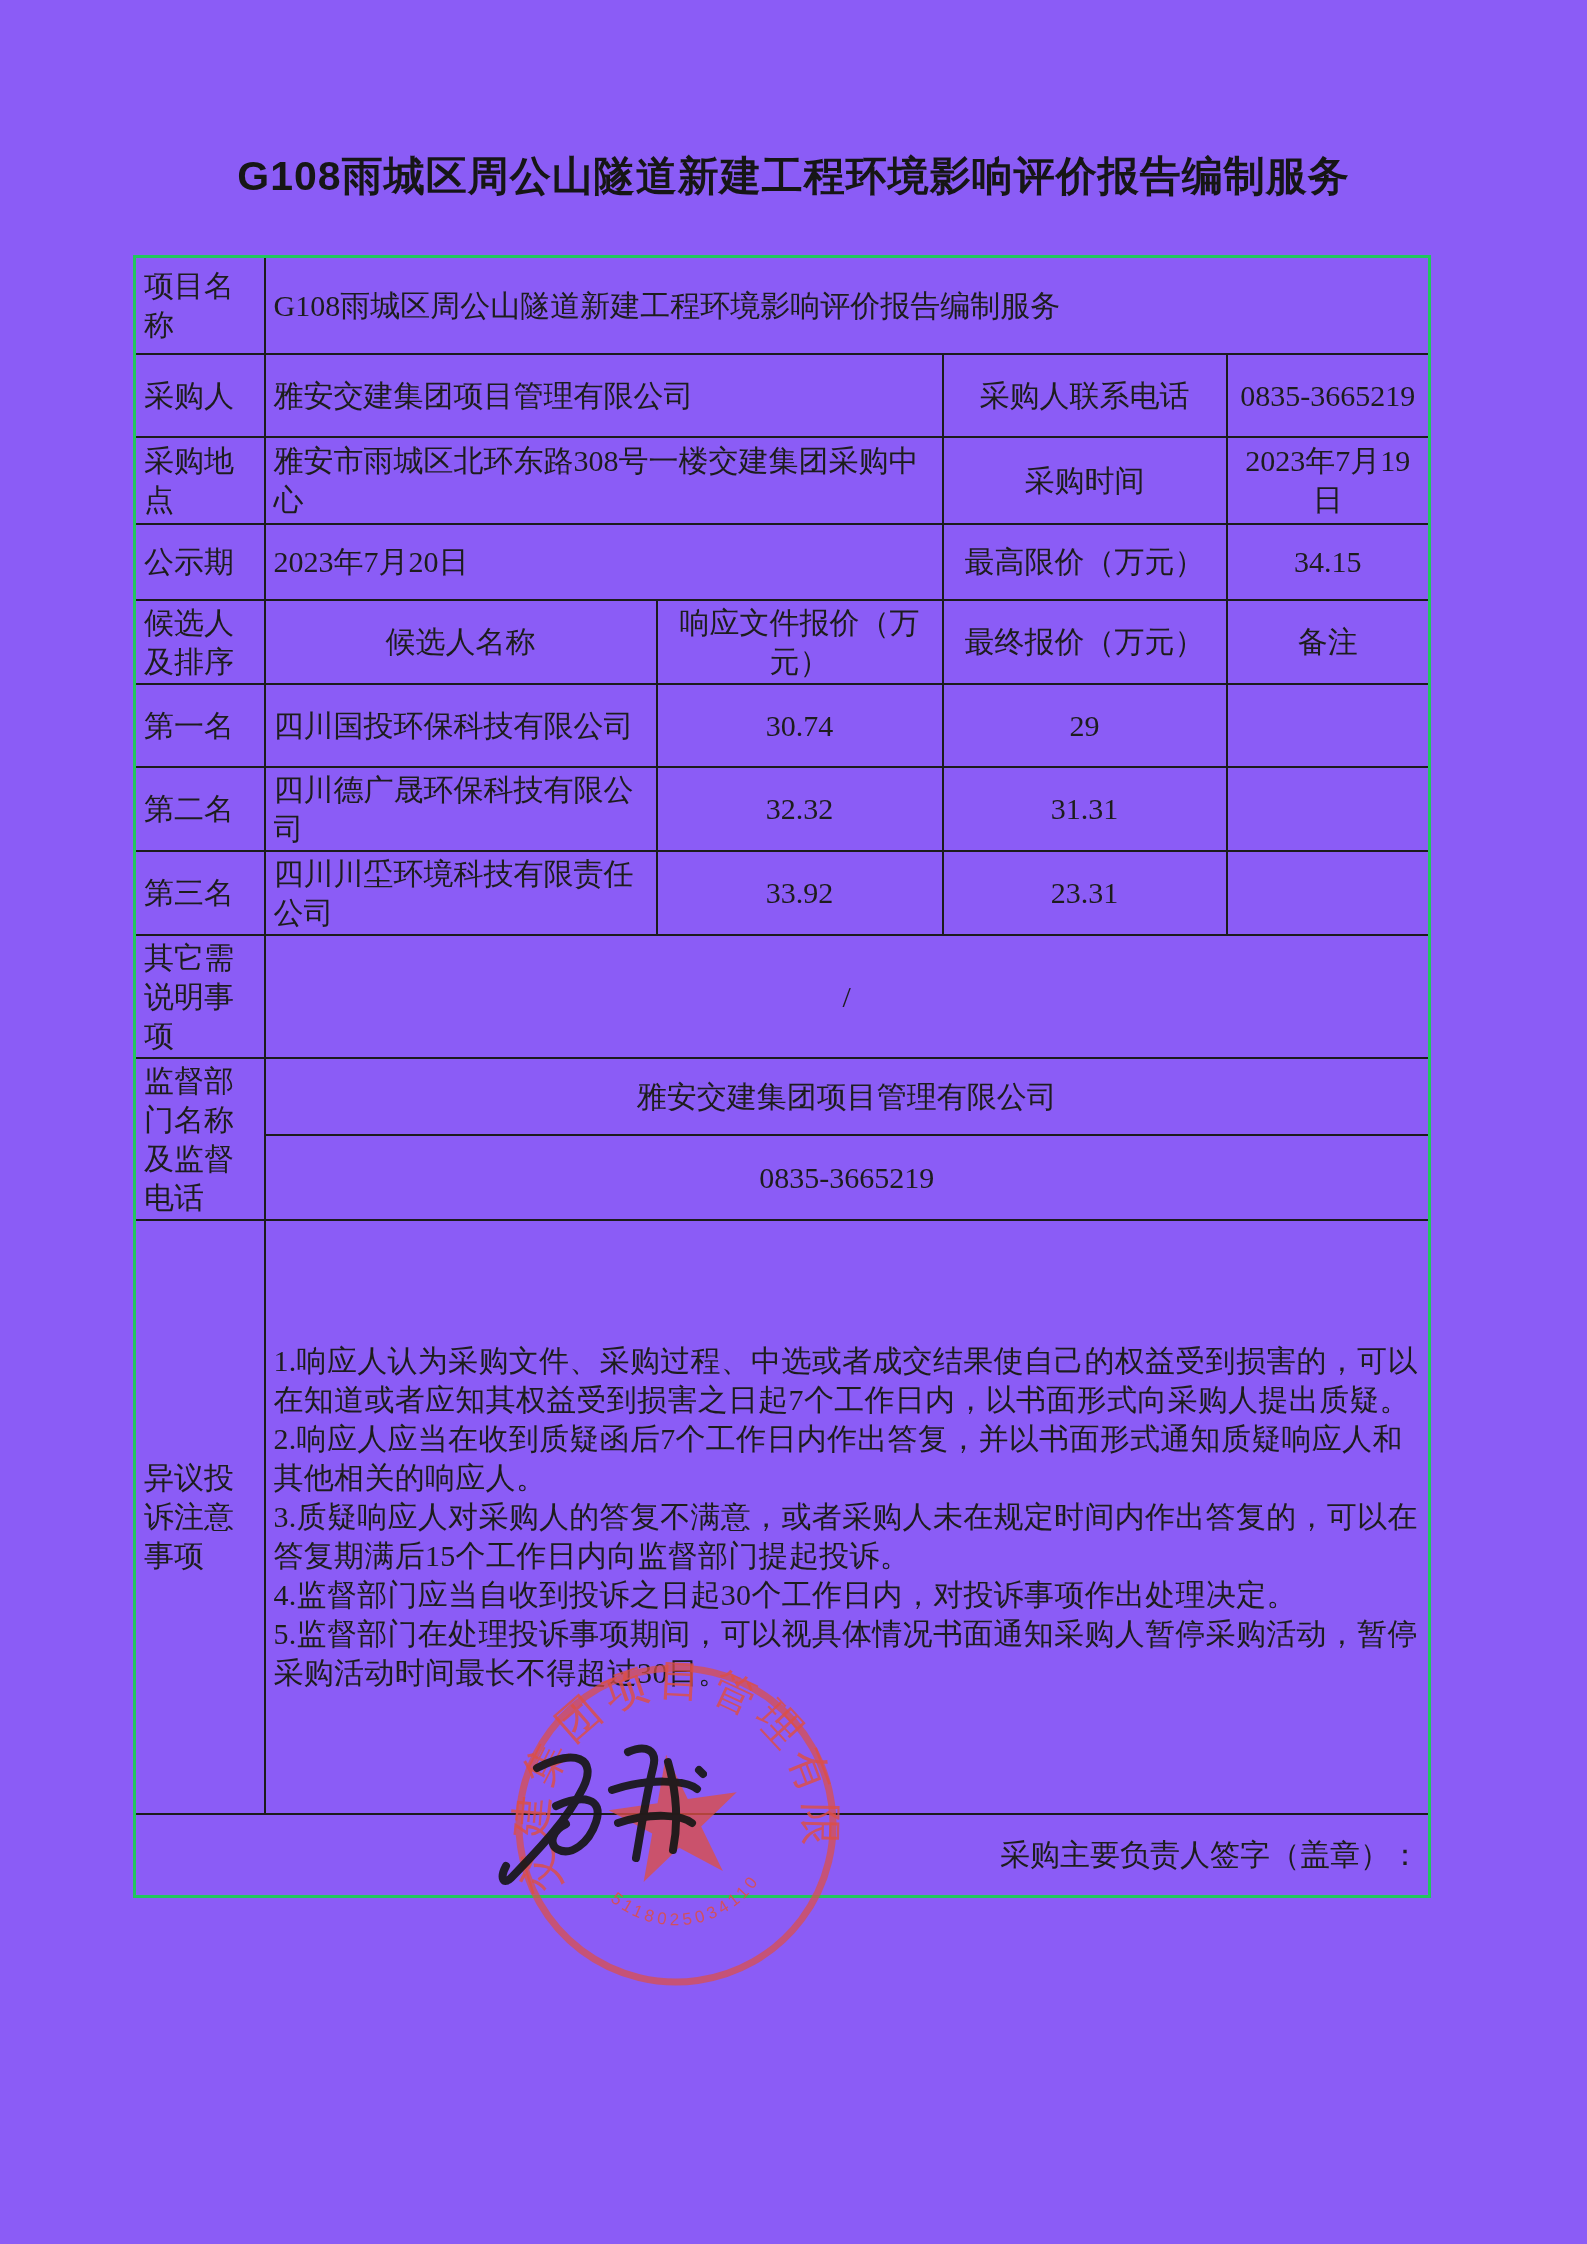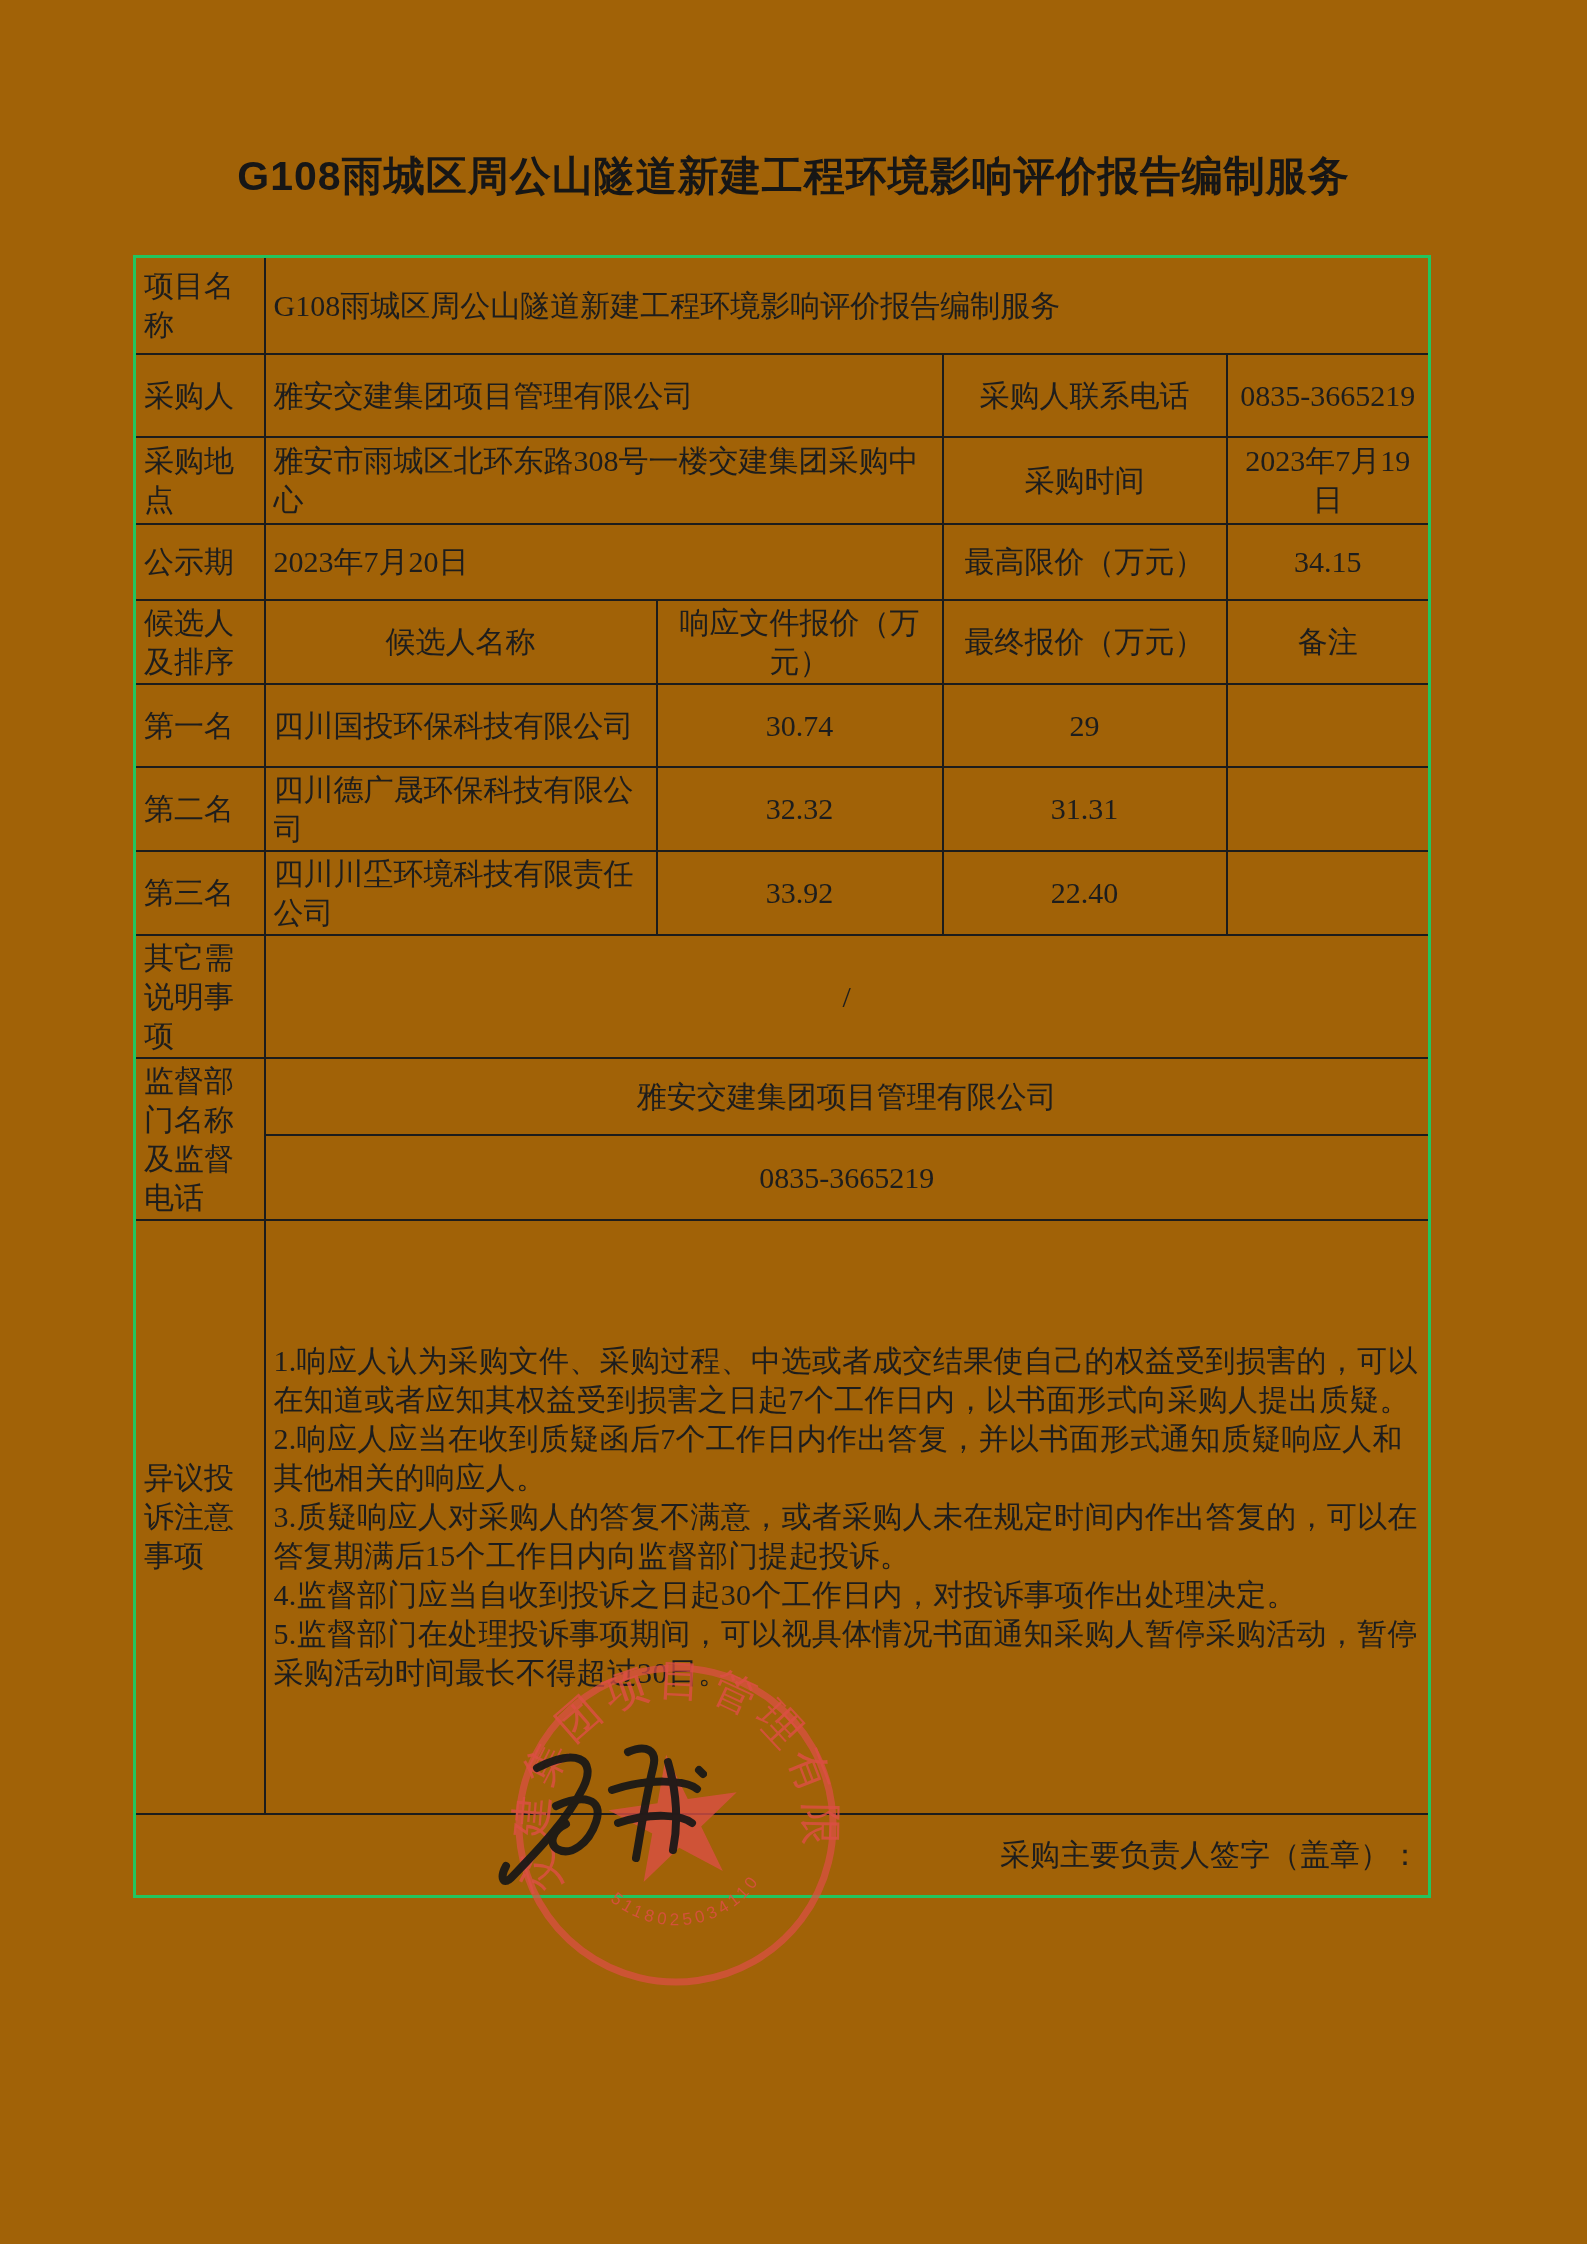--- a/index.html
+++ b/index.html
@@ -1,18 +1,18 @@
 <!DOCTYPE html>
 <html><head>
 <meta charset="utf-8">
 <style>
   html,body { margin:0; padding:0; background:#e8e8e8; }
   .page {
     position:relative; width:1587px; height:2244px; margin:0 auto;
-    background:#a16207; overflow:hidden;
+    background:#8b5cf6; overflow:hidden;
     font-family:"Liberation Serif","DejaVu Serif",serif; color:#1d1d1d;
   }
   .title-block {
     position:absolute; top:150px; left:0; width:100%;
     text-align:center; font-family:"Liberation Sans","DejaVu Sans",sans-serif;
     font-weight:bold; font-size:41px; line-height:52px; color:#161616;
     letter-spacing:1px;
   }
   table.doc {
     position:absolute; left:133px; top:255px; width:1295px;
@@ -115,21 +115,21 @@
       <td class="l">四川德广晟环保科技有限公司</td>
       <td class="c">32.32</td>
       <td class="c">31.31</td>
       <td class="c"></td>
     </tr>
 
     <tr class="r8">
       <td class="lbl">第三名</td>
       <td class="l">四川川坕环境科技有限责任公司</td>
       <td class="c">33.92</td>
-      <td class="c">22.40</td>
+      <td class="c">23.31</td>
       <td class="c"></td>
     </tr>
 
     <tr class="r9">
       <td class="lbl">其它需说明事项</td>
       <td class="c" colspan="4">/</td>
     </tr>
 
     <tr class="r10">
       <td class="lblc" rowspan="2">监督部门名称及监督电话</td>

